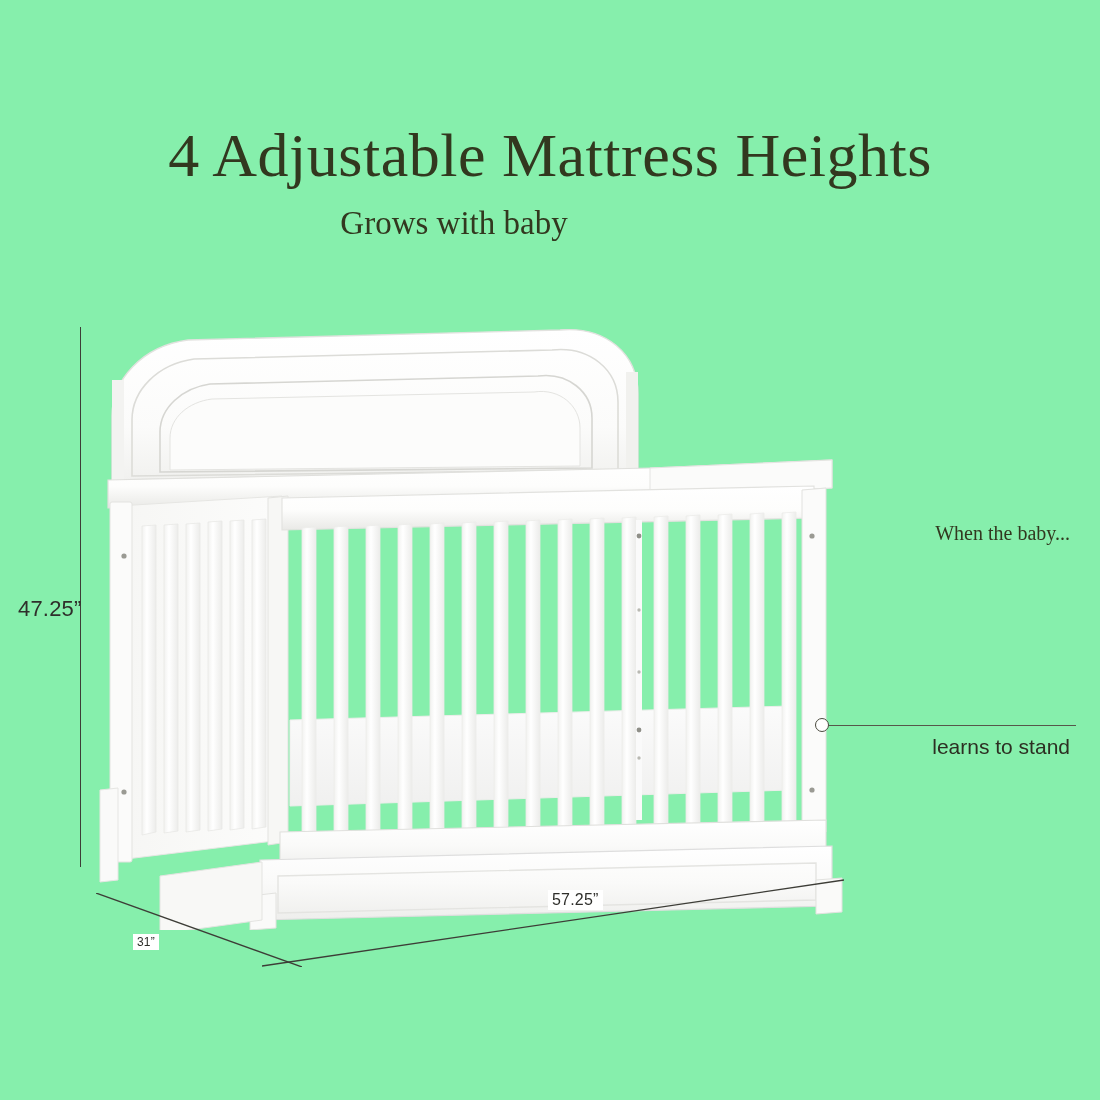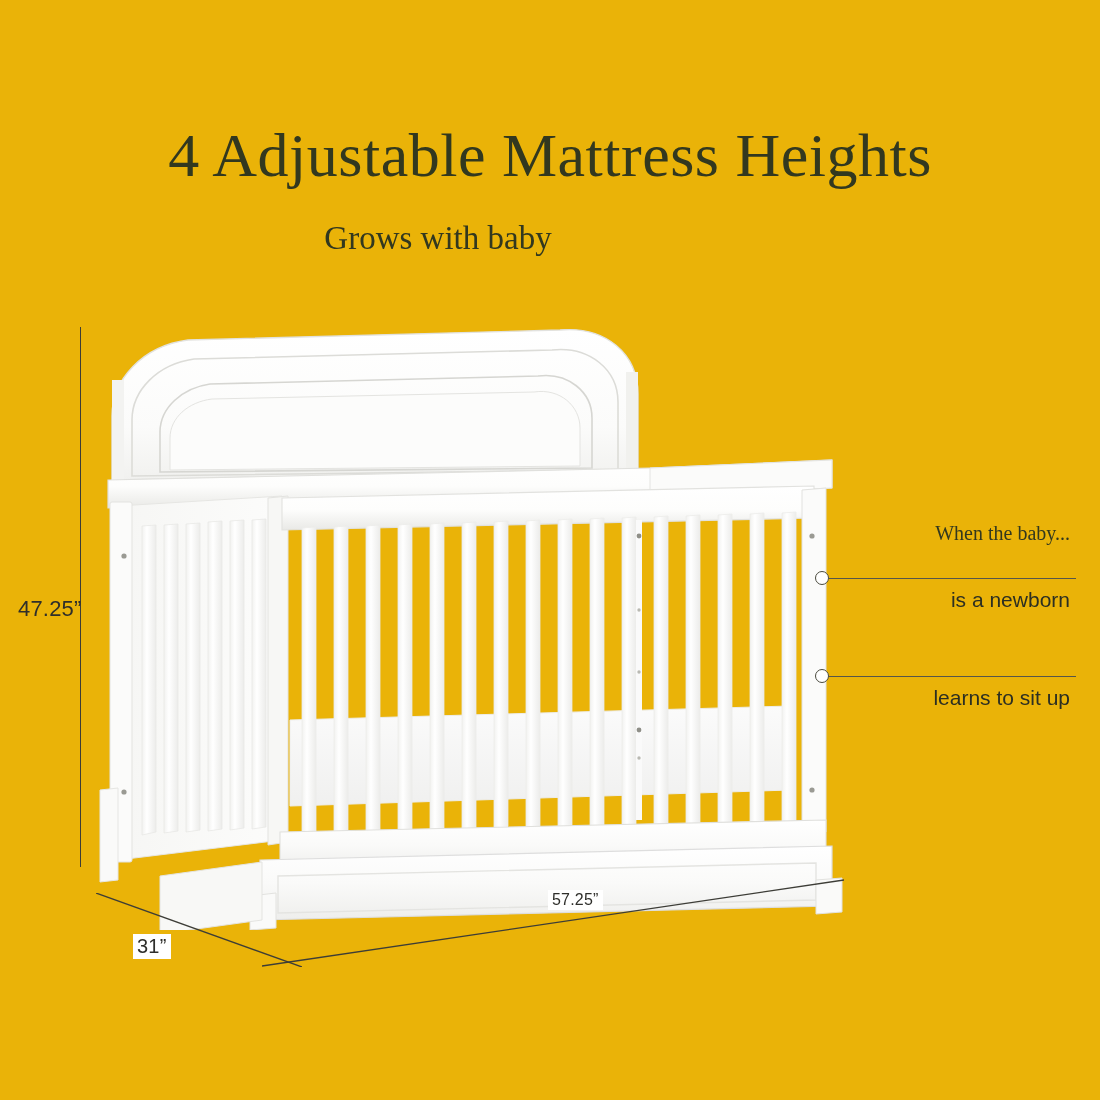--- a/index.html
+++ b/index.html
@@ -12,51 +12,50 @@
     height: 1100px;
     position: relative;
     overflow: hidden;
     font-family: "Liberation Sans", sans-serif;
     -webkit-font-smoothing: antialiased;
   }
 
   .stage {
     position: absolute;
     inset: 0;
-    background: #eab308;
+    background: #86efac;
   }
 
   
   .title {
     position: absolute;
     left: 0;
     top: 118;
     top: 118px;
     width: 1100px;
     text-align: center;
     font-family: "Liberation Serif", serif;
     font-size: 62px;
     line-height: 74px;
     font-weight: 400;
     letter-spacing: 0.5px;
     color: #32381f;
     white-space: nowrap;
   }
   .subtitle {
     position: absolute;
-    left: 0;
+    left: 16px;
     top: 203px;
     width: 876px;
     text-align: center;
     font-family: "Liberation Serif", serif;
     font-size: 33px;
     line-height: 40px;
     font-weight: 400;
     color: #32381f;
-    margin-top: 15px;
   }
 
   
   .dim-line-v {
     position: absolute;
     left: 80px;
     top: 327px;
     width: 1px;
     height: 540px;
     background: #3d3d37;
@@ -76,21 +75,21 @@
     left: 96px;
     top: 893px;
     width: 206px;
     height: 74px;
     overflow: visible;
   }
   .dim-label-depth {
     position: absolute;
     left: 133px;
     top: 934px;
-    font-size: 20px;
+    font-size: 12px;
     letter-spacing: 0.2px;
     color: #2f2f2b;
     background: #ffffff;
     padding: 1px 4px;
     white-space: nowrap;
   }
 
   .dim-line-width {
     position: absolute;
     left: 262px;
@@ -315,27 +314,22 @@
 
   <div class="dim-line-width">
     <svg width="582" height="100" viewBox="0 0 582 100">
       <line x1="0" y1="94" x2="582" y2="8" stroke="#3d3d37" stroke-width="1.3"></line>
     </svg>
   </div>
   <div class="dim-label-width">57.25”</div>
 
   <div class="callout-title">When the baby...</div>
 
-  <div class="callout-row" style="top:571px;">
+
+
+
+  <div class="callout-row" style="top:718px;">
     <span class="callout-dot"></span>
     <span class="callout-rule"></span>
-    <span class="callout-text">is a newborn</span>
+    <span class="callout-text">learns to stand</span>
   </div>
 
-
-  <div class="callout-row" style="top:669px;">
-    <span class="callout-dot"></span>
-    <span class="callout-rule"></span>
-    <span class="callout-text">learns to sit up</span>
-  </div>
-
-
 </div>
 
 </body></html>

